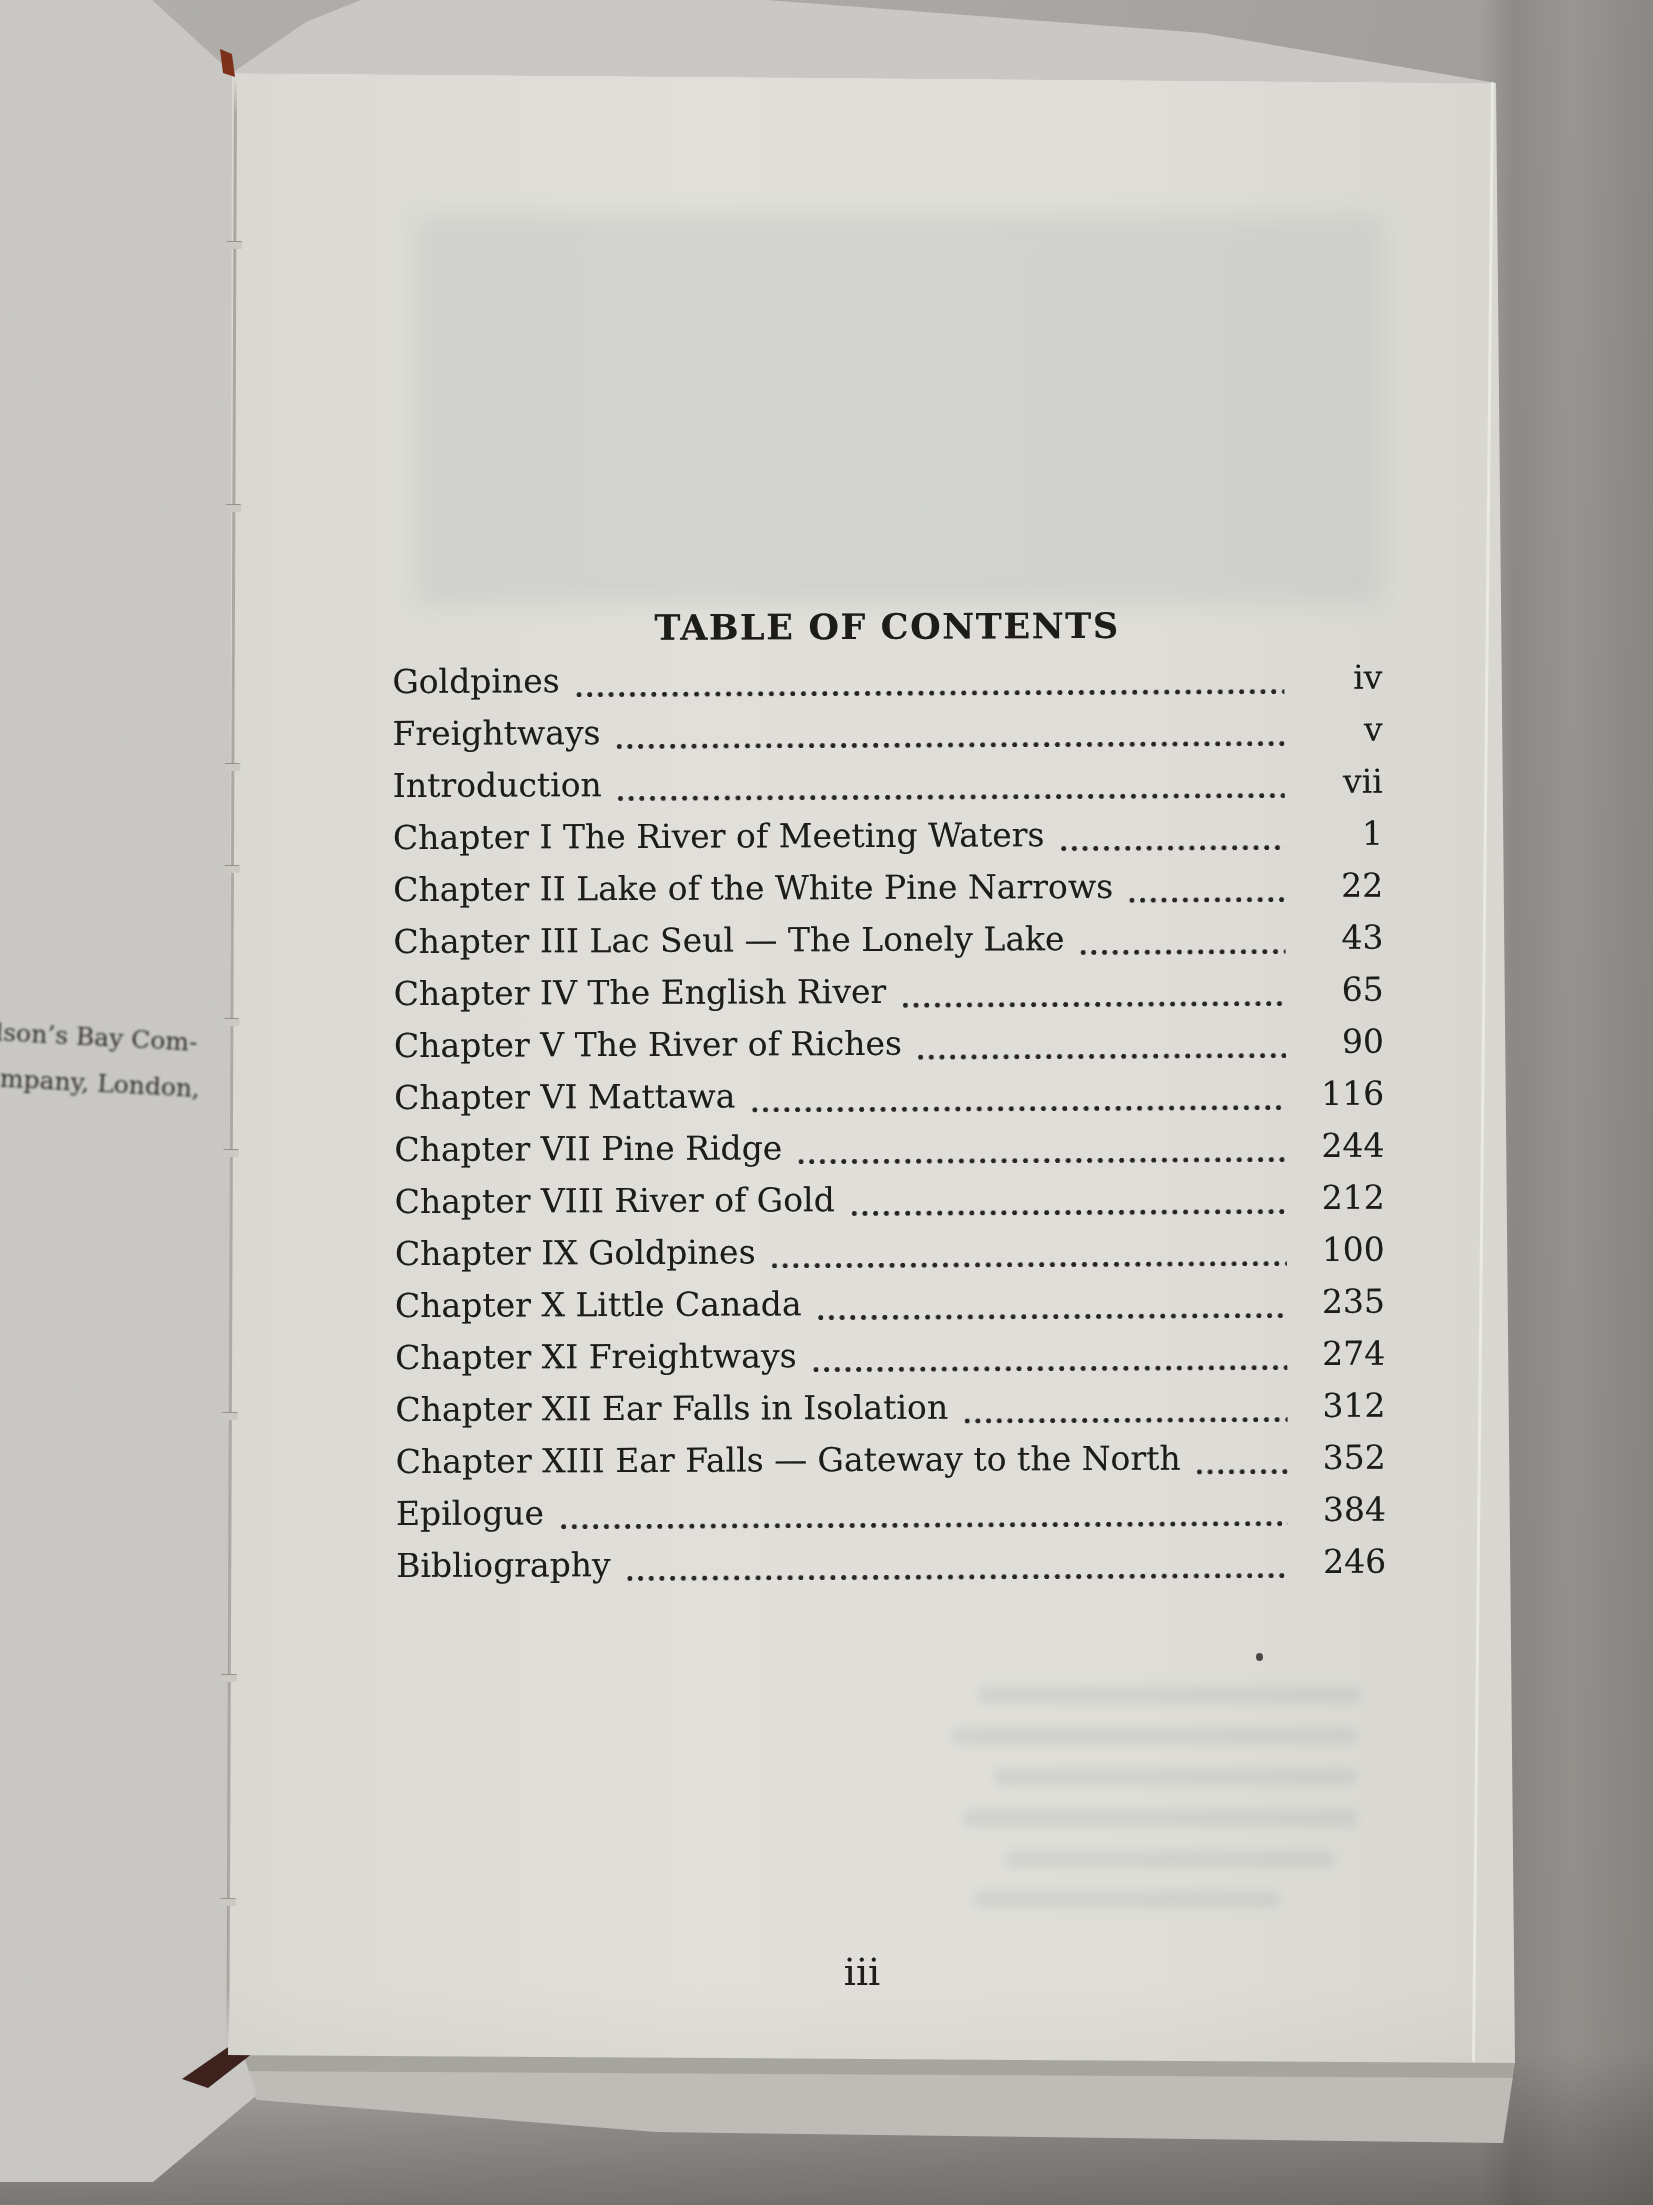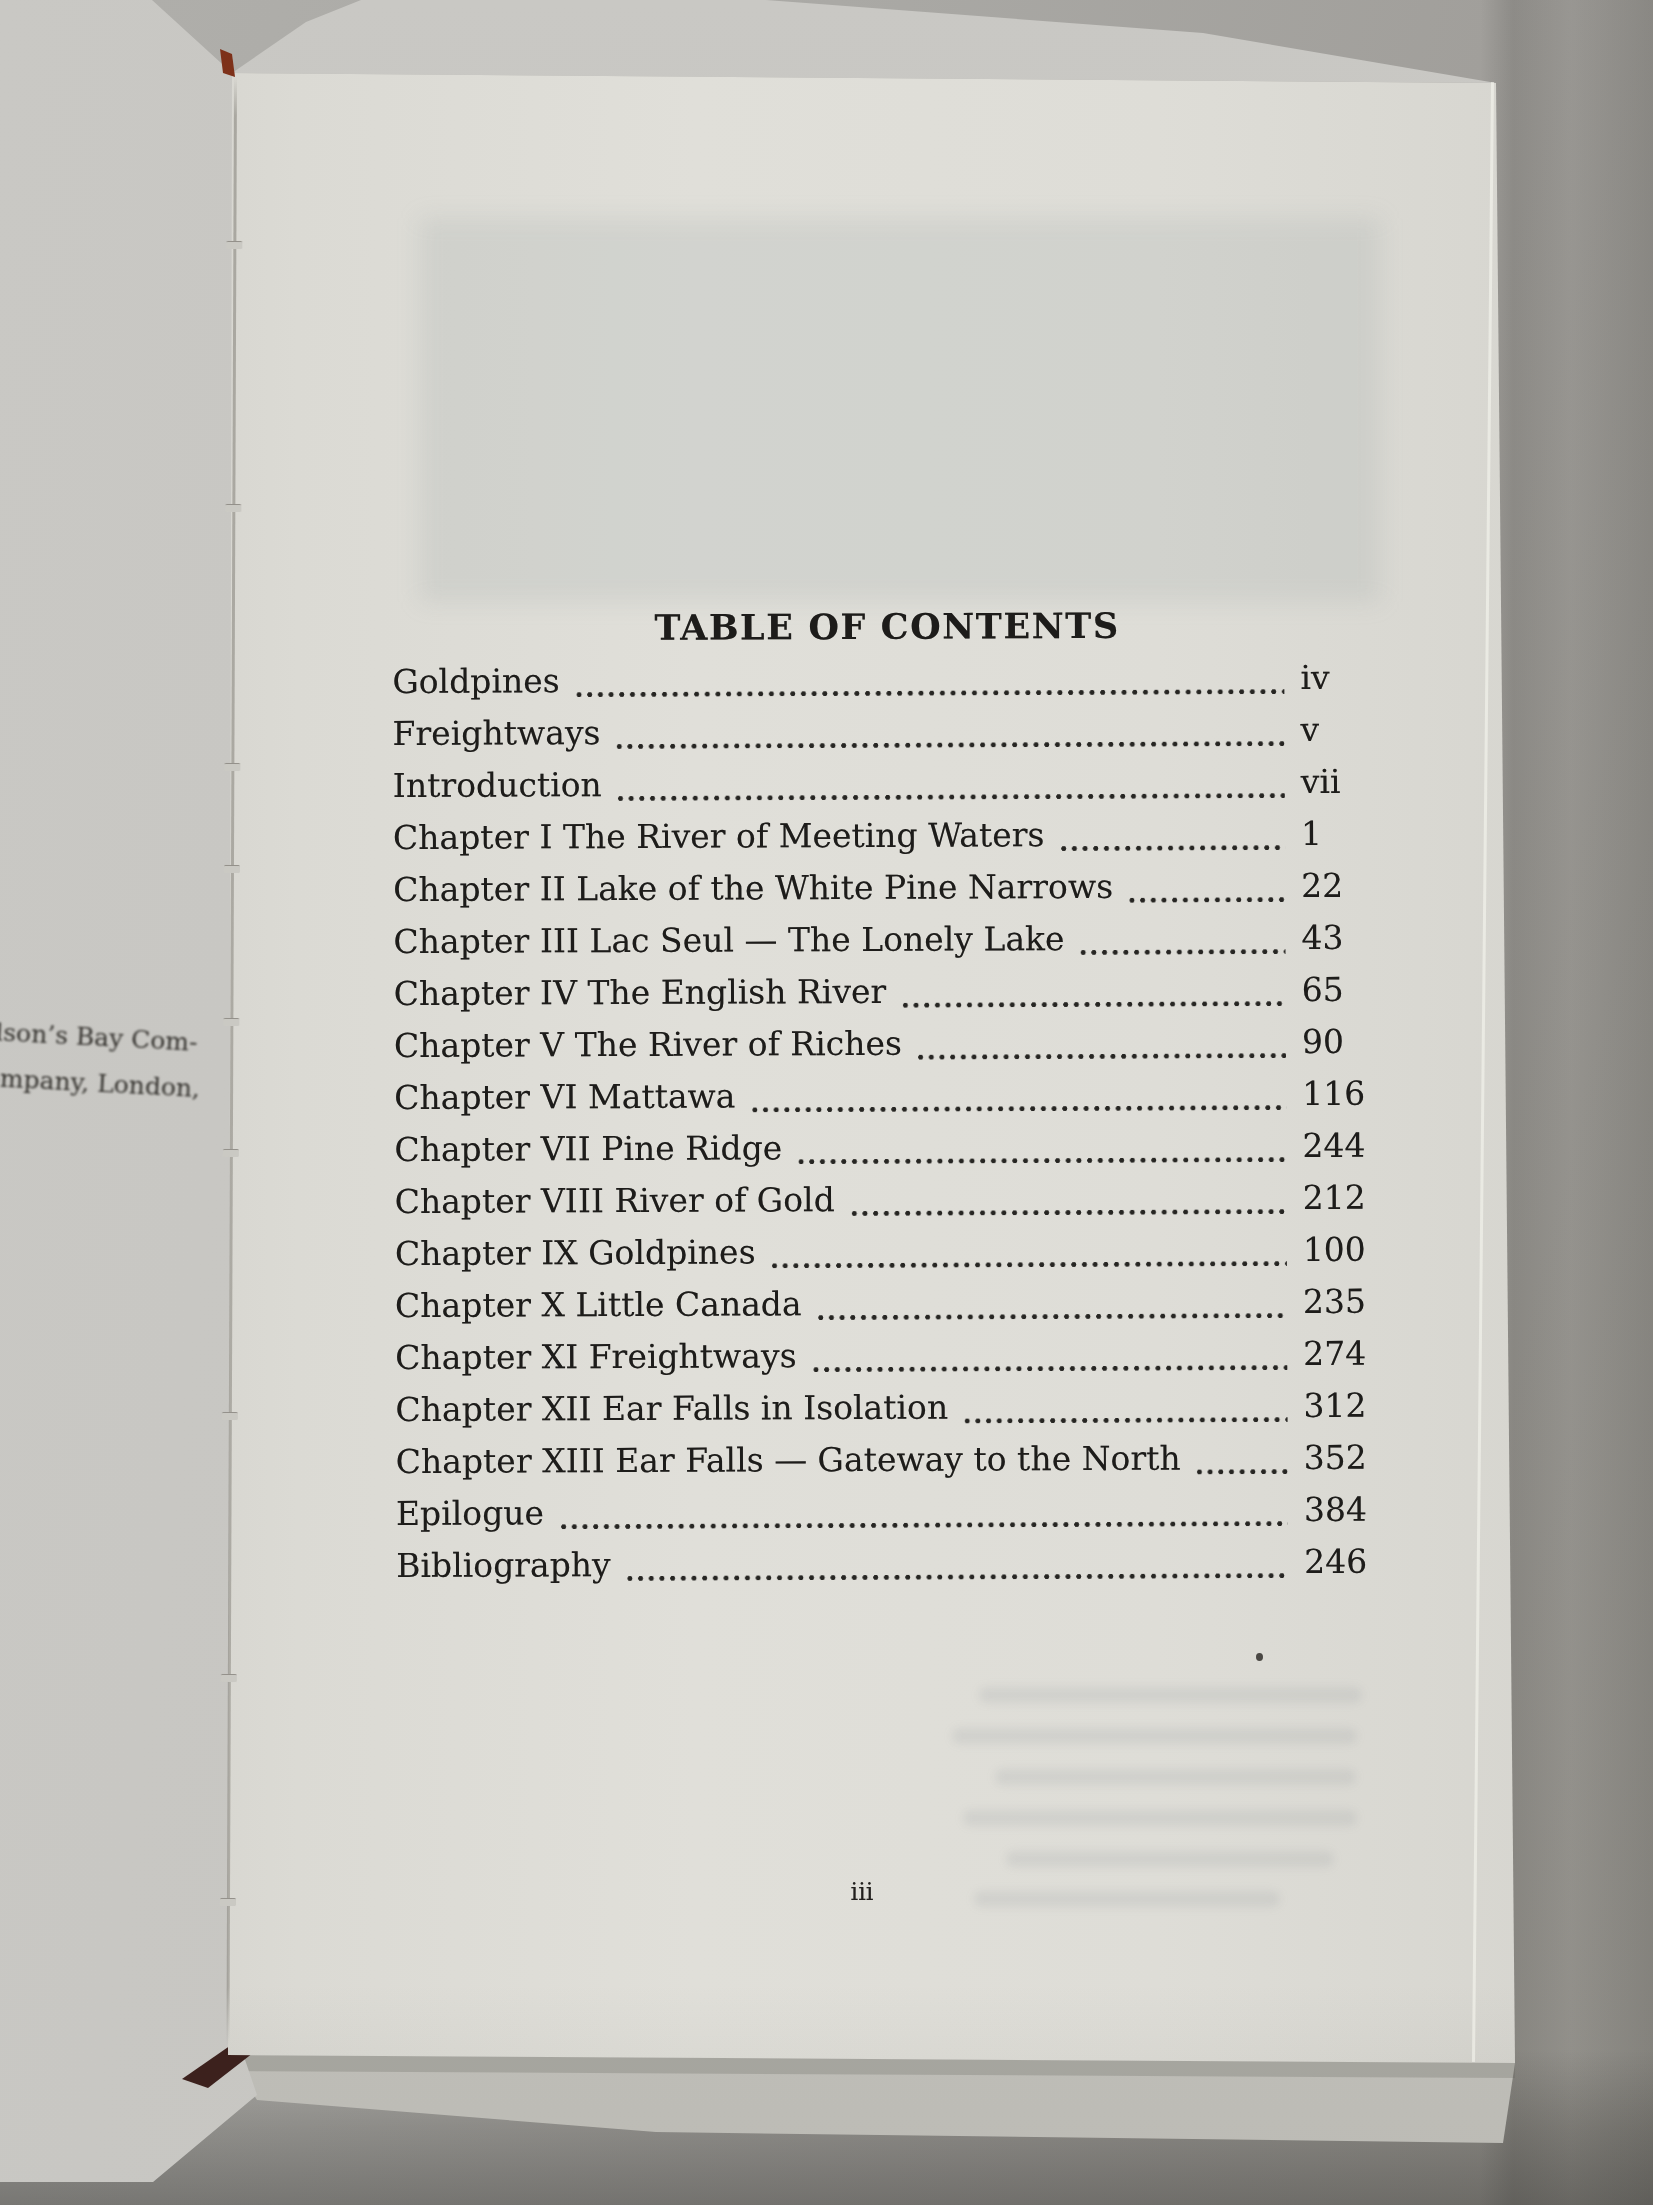--- a/index.html
+++ b/index.html
@@ -112,24 +112,24 @@
     display:flex; align-items:center; height:52px; font-size:33px;
     text-shadow:0 0 0.5px rgba(28,27,25,0.4);
   }
   .toc-label { white-space:nowrap; flex:0 1 auto; overflow:hidden; }
   .toc-leader {
     flex:1 1 11px; height:6.6px; margin:0 16.4px 0 16.4px; align-self:center;
     transform:translateY(14.2px);
     background-image:radial-gradient(circle at 2.7px 3.3px, #262522 2.2px, rgba(0,0,0,0) 2.8px);
     background-size:10.7px 6.6px; background-repeat:repeat-x;
   }
-  .toc-page-num { flex:0 0 82px; white-space:nowrap; }
+  .toc-page-num { flex:0 0 82px; text-align:right; white-space:nowrap; }
   .page-folio {
-    position:absolute; left:814px; top:1878px; width:96px;
-    text-align:center; font-size:24px; color:#211f1d;
+    position:absolute; left:814px; top:1950px; width:96px;
+    text-align:center; font-size:38px; color:#211f1d;
     text-shadow:0 0 0.5px rgba(28,27,25,0.4);
   }
 </style>
 </head>
 <body>
 
 <div id="photo">
 
   <div class="bg"></div>
 

